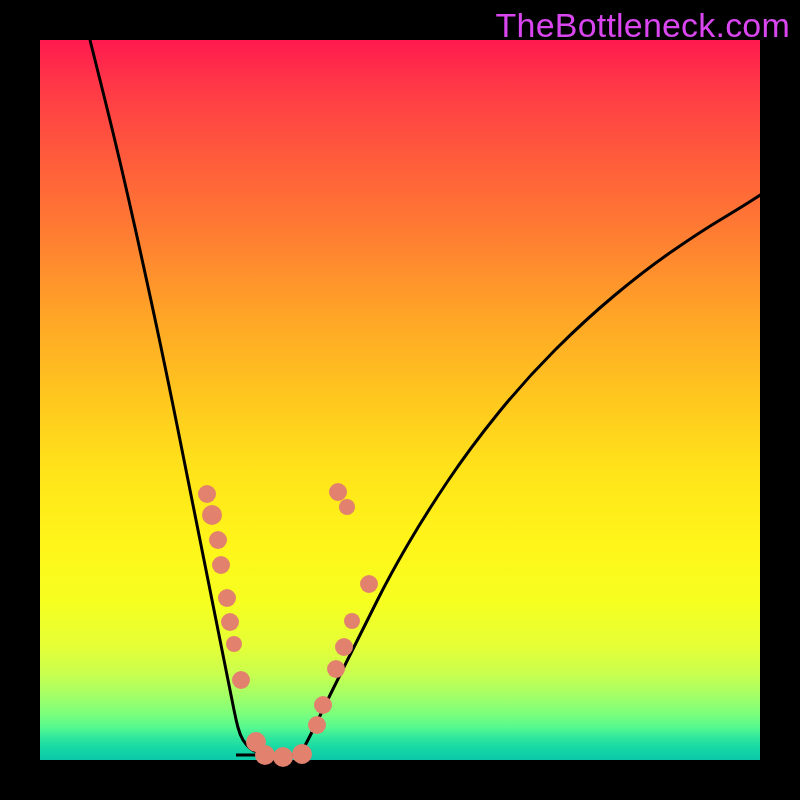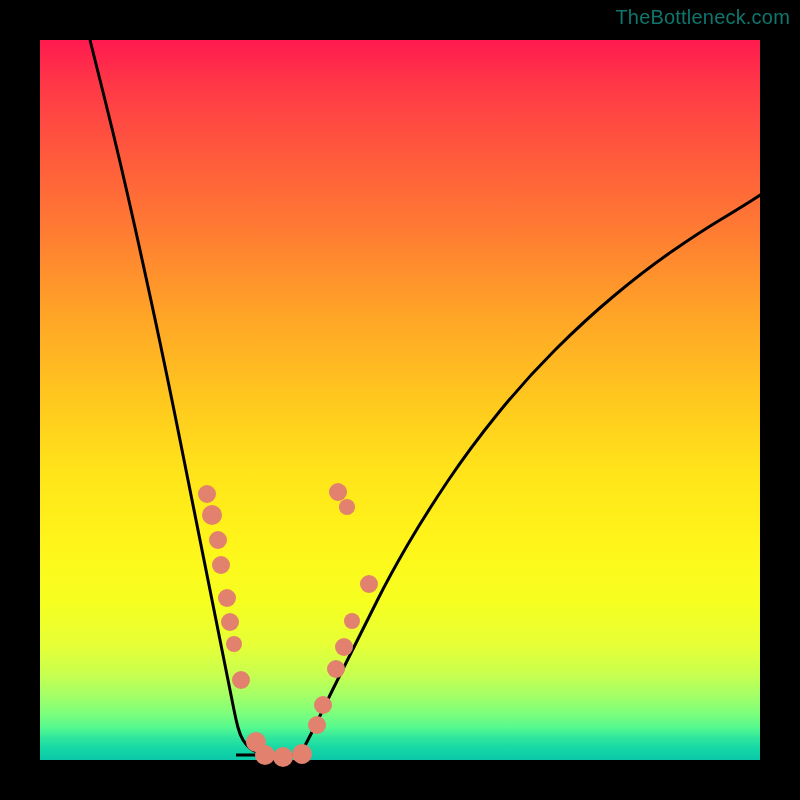--- a/index.html
+++ b/index.html
@@ -42,22 +42,22 @@
       #55f98f 95.5%,
       #2ee59e 97%,
       #14d7a6 98.5%,
       #0cc7a8 100%
     );
   }
   .watermark {
     position: absolute;
     top: 6px;
     right: 10px;
-    color: #0f766e;
-    font-size: 20px;
+    color: #d946ef;
+    font-size: 34px;
     letter-spacing: 0.2px;
     font-weight: 400;
   }
   svg.lines {
     position: absolute;
     left: 40px;
     top: 40px;
     width: 720px;
     height: 720px;
     overflow: visible;

